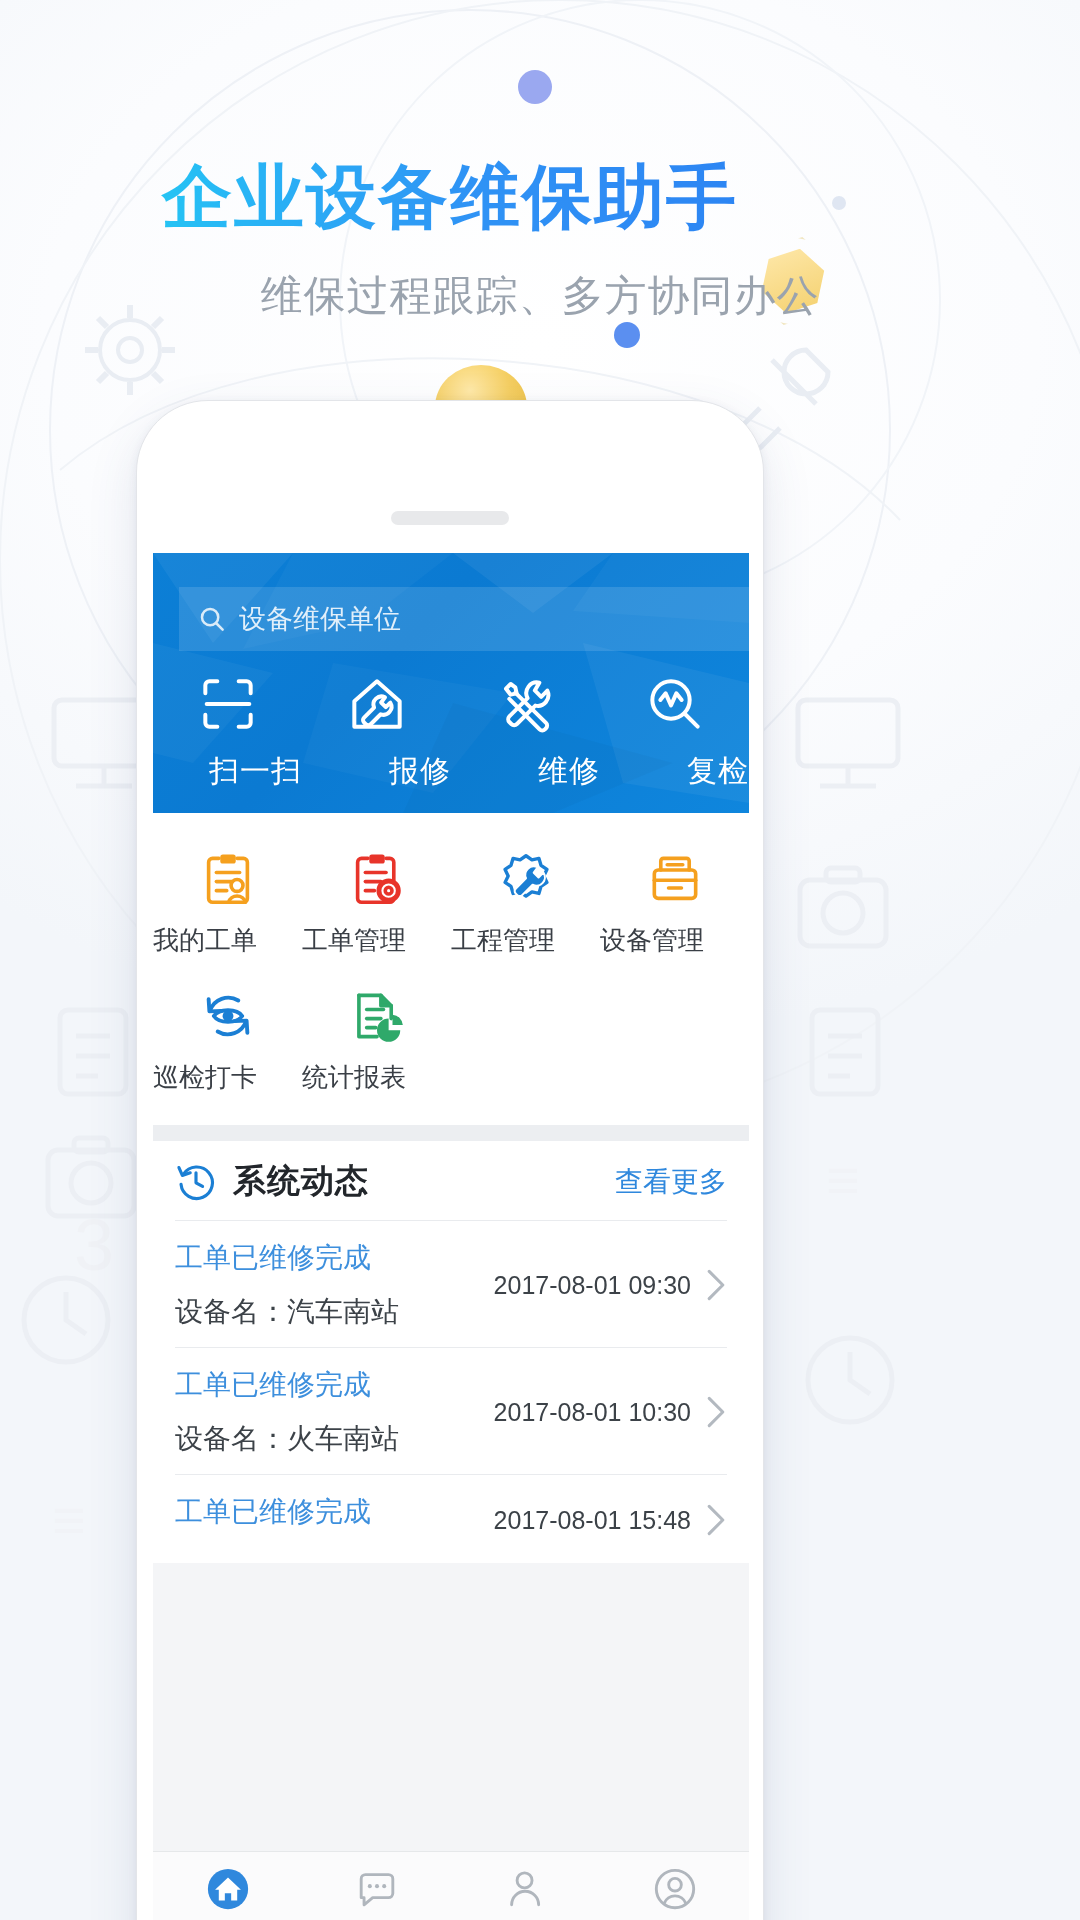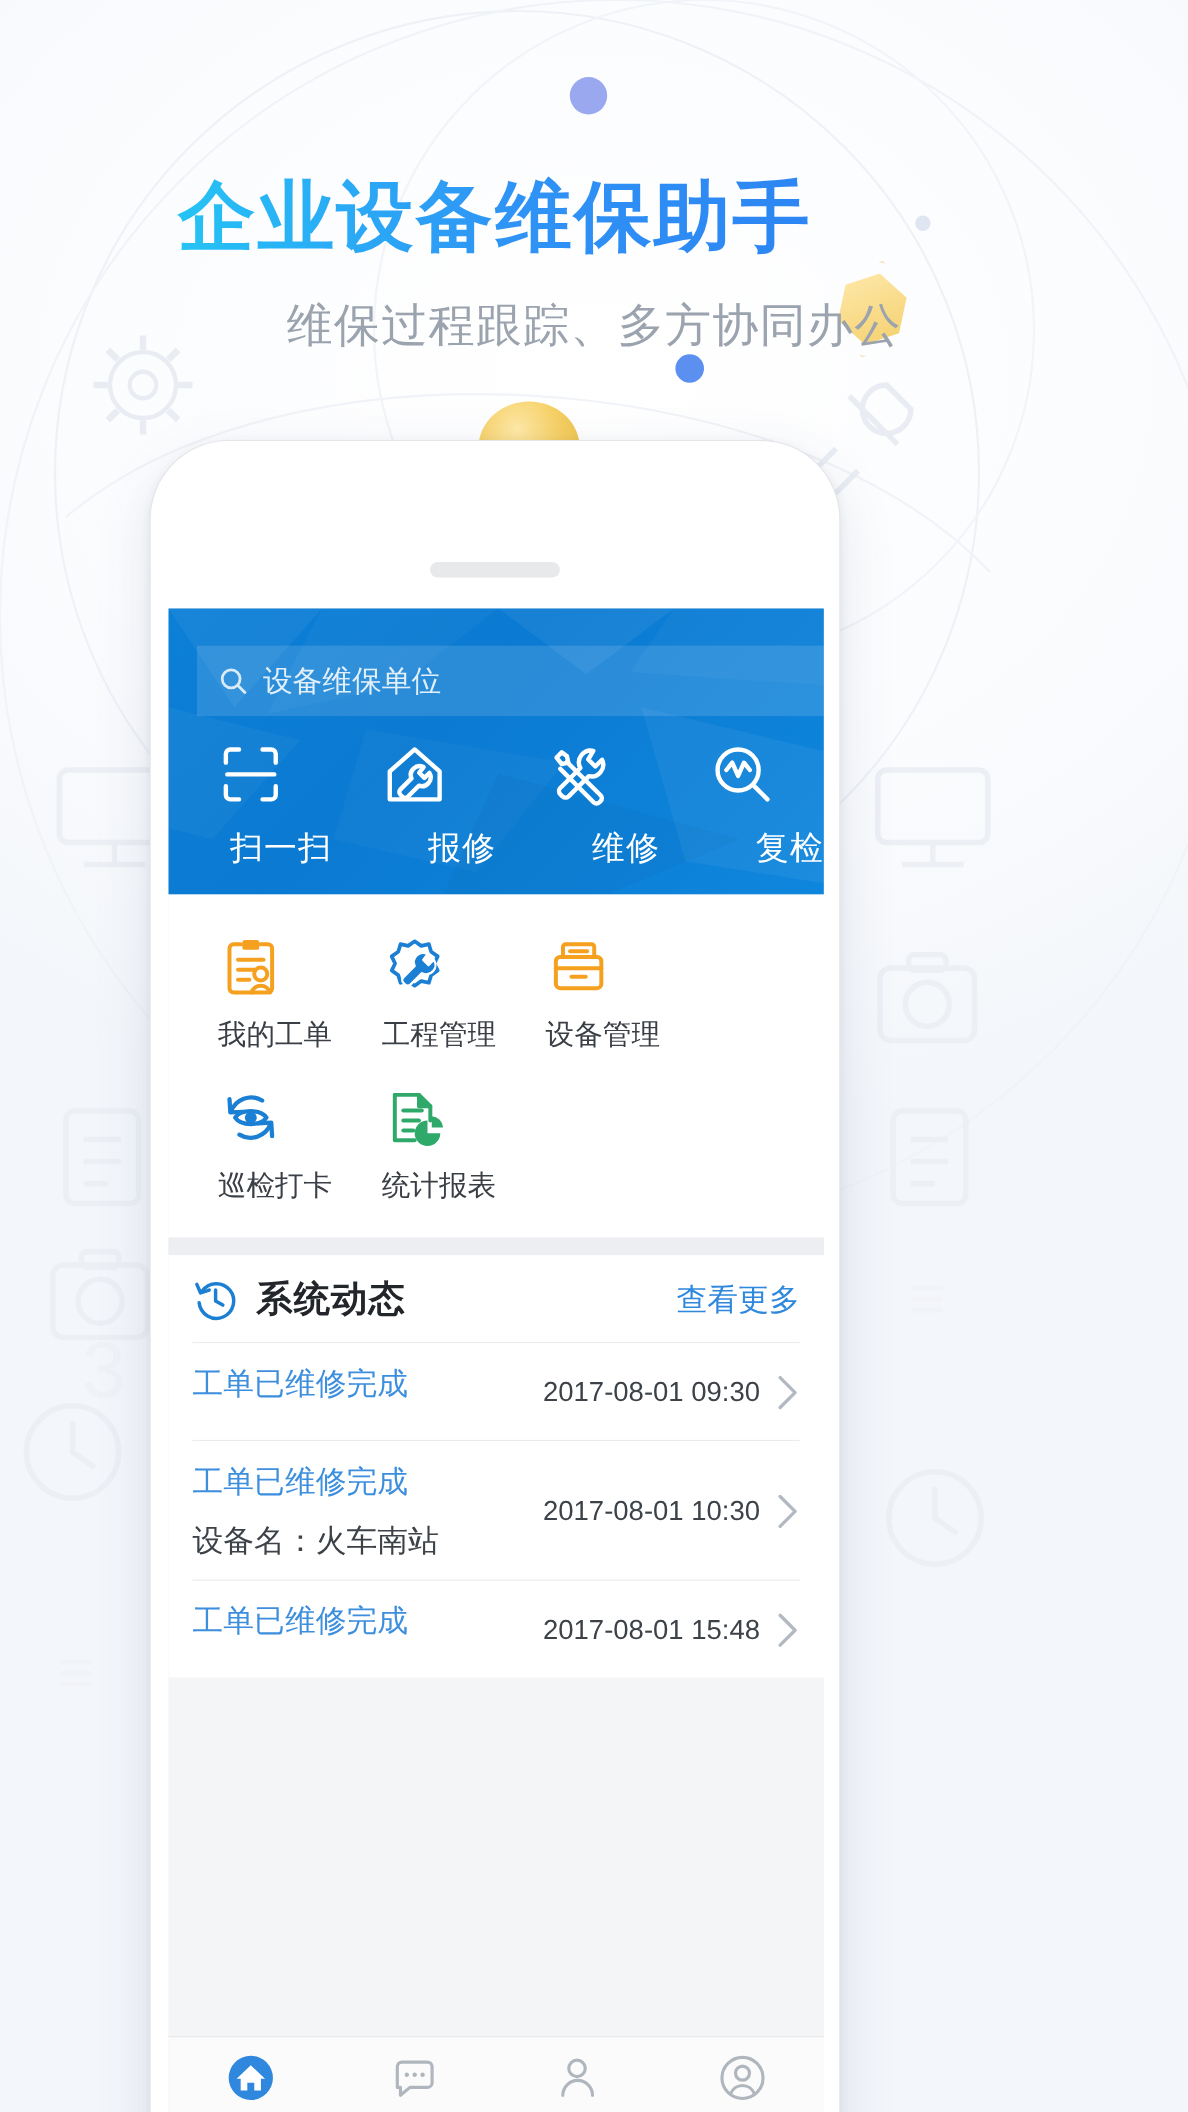--- a/index.html
+++ b/index.html
@@ -99,21 +99,21 @@
     position: absolute; left: 0; right: 0; top: 118px;
     display: flex;
   }
   .quick-item { flex: 1; text-align: right; }
   .quick-item .qico { height: 66px; display: flex; align-items: center; justify-content: center; }
   .quick-item .qlab { margin-top: 14px; font-size: 30px; color: #fff; letter-spacing: 1px; }
 
   
   .grid-sec { background: #fff; padding: 22px 0 16px; }
   .grid-row { display: flex; }
-  .grid-item { flex: 0 0 25%; text-align: right; padding: 12px 0 14px; }
+  .grid-item { flex: 0 0 25%; text-align: left; padding: 12px 0 14px; }
   .grid-item .gico { height: 64px; display: flex; align-items: center; justify-content: center; }
   .grid-item .glab { margin-top: 12px; font-size: 26px; color: #3a3f46; }
 
   .sep { height: 16px; background: #eceef1; }
 
   
   .dyn { background: #fff; }
   .dyn-head { display: flex; align-items: center; padding: 18px 22px 16px; }
   .dyn-head .clock { width: 42px; height: 42px; margin-right: 16px; }
   .dyn-head .dtitle { font-size: 33px; color: #22262b; font-weight: bold; letter-spacing: 1px; }
@@ -327,20 +327,35 @@
               <line x1="15" y1="19" x2="33" y2="19"></line>
               <line x1="15" y1="26" x2="27" y2="26"></line>
               <line x1="15" y1="33" x2="23" y2="33"></line>
               <circle cx="31" cy="29" r="4.6" fill="#fff"></circle>
               <path d="M24.5 42 a6.8 6.8 0 0 1 13 0"></path>
             </svg>
           </div>
           <div class="glab">我的工单</div>
         </div>
 
+        <div class="grid-item">
+          <div class="gico">
+            <svg width="62" height="62" viewBox="0 0 48 48" fill="none" stroke="#e8342a" stroke-width="2.8" stroke-linecap="round" stroke-linejoin="round">
+              <path d="M17 8 H12 a3 3 0 0 0 -3 3 v28 a3 3 0 0 0 3 3 h22 a3 3 0 0 0 3 -3 V11 a3 3 0 0 0 -3 -3 h-3"></path>
+              <rect x="18" y="5" width="12" height="7" rx="2" fill="#e8342a" stroke="none"></rect>
+              <line x1="15" y1="19" x2="31" y2="19"></line>
+              <line x1="15" y1="26" x2="27" y2="26"></line>
+              <line x1="15" y1="33" x2="22" y2="33"></line>
+              <circle cx="33" cy="33" r="8" fill="#fff"></circle>
+              <circle cx="33" cy="33" r="7"></circle>
+              <circle cx="33" cy="33" r="2.6"></circle>
+            </svg>
+          </div>
+          <div class="glab">工单管理</div>
+        </div>
 
         <div class="grid-item">
           <div class="gico">
             <svg width="62" height="62" viewBox="0 0 48 48" fill="none" stroke="#1b7fd4" stroke-width="2.6" stroke-linecap="round" stroke-linejoin="round">
               <path d="M24 6 l4.6 3.2 5.4 -1.2 1.6 5.4 4.6 3.2 -2.4 5 2.4 5 -4.6 3.2 -1.6 5.4 -5.4 -1.2 -4.6 3.2 -4.6 -3.2 -5.4 1.2 -1.6 -5.4 -4.6 -3.2 2.4 -5 -2.4 -5 4.6 -3.2 1.6 -5.4 5.4 1.2 Z"></path>
               <path d="M33 15 a6.5 6.5 0 0 0 -9 8.4 L16 31.5 a2.6 2.6 0 0 0 0 3.7 l1.3 1.3 a2.6 2.6 0 0 0 3.7 0 l8.1 -8.1 A6.5 6.5 0 0 0 37.5 19 l-3.8 3.8 -3.7 -3.7 Z" fill="#1b7fd4" stroke="#fff" stroke-width="1.6"></path>
             </svg>
           </div>
           <div class="glab">工程管理</div>
         </div>
@@ -408,20 +423,21 @@
         </svg>
         <span class="dtitle">系统动态</span>
         <span class="dmore">查看更多</span>
       </div>
 
       <div class="dyn-list">
 
         <div class="dyn-row">
           <div class="dyn-left">
             <div class="dyn-status">工单已维修完成</div>
+            <div class="dyn-dev">设备名：汽车南站</div>
           </div>
           <div class="dyn-time">2017-08-01 09:30</div>
           <svg class="chev" viewBox="0 0 12 20" fill="none" stroke="#b3b9c0" stroke-width="1.8" stroke-linecap="round" stroke-linejoin="round">
             <polyline points="2,2 10,10 2,18"></polyline>
           </svg>
         </div>
 
         <div class="dyn-row">
           <div class="dyn-left">
             <div class="dyn-status">工单已维修完成</div>

